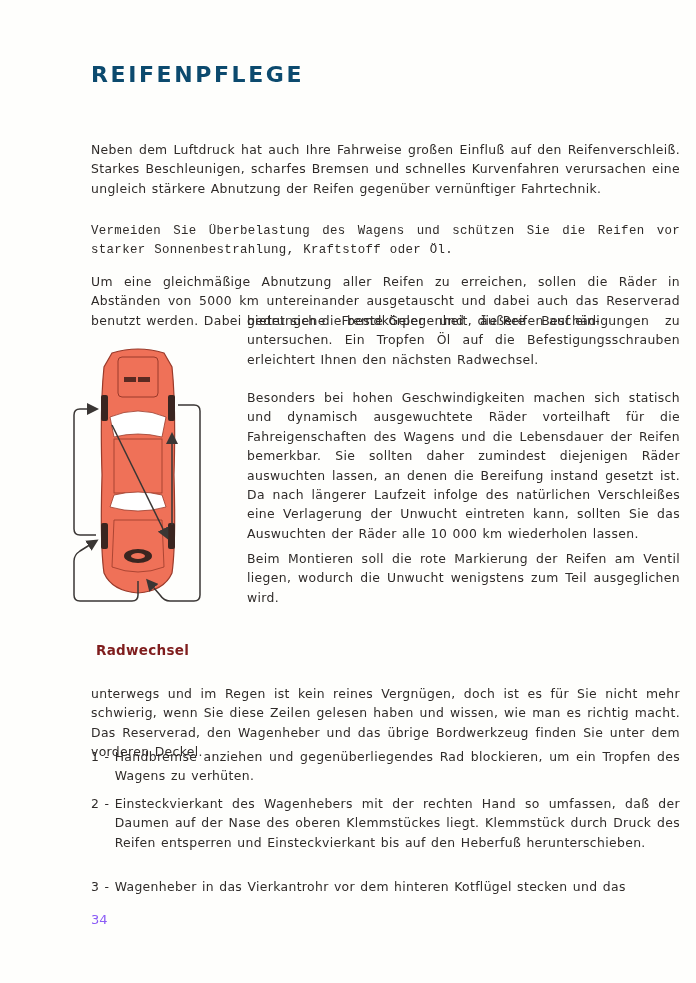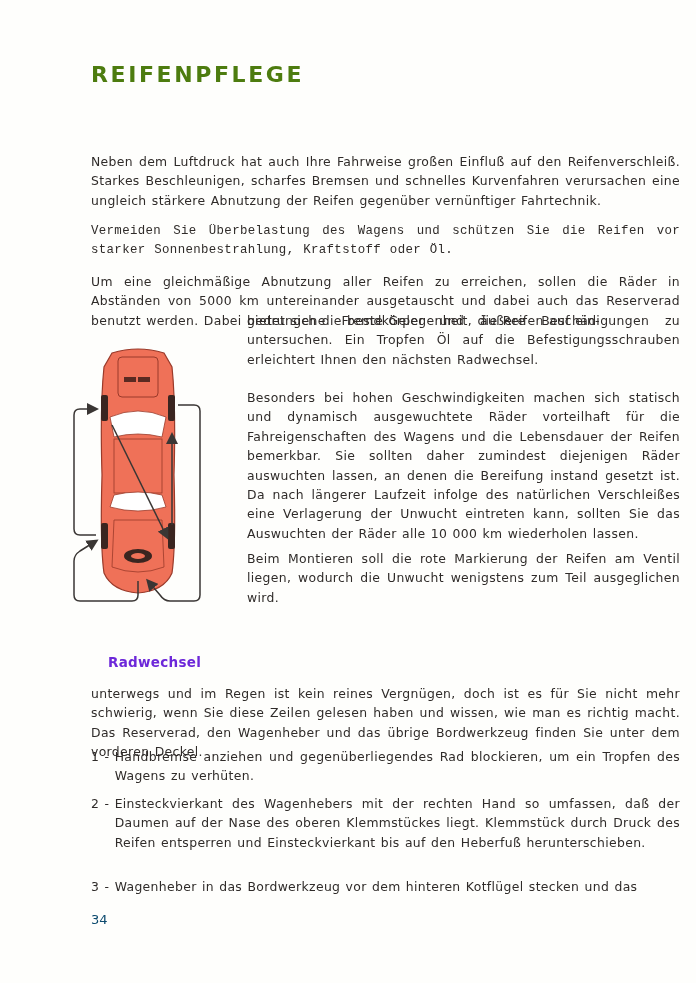--- a/index.html
+++ b/index.html
@@ -9,64 +9,64 @@
     position: relative;
     overflow: hidden;
     font-family: "DejaVu Sans", sans-serif;
     color: #2f2b29;
   }
   .page-title {
     position: absolute; left: 91px; top: 62px;
     font-family: "DejaVu Sans", sans-serif;
     font-weight: bold; font-size: 22px;
     letter-spacing: 2.6px;
-    color: #4d7c0f;
+    color: #0c4a6e;
     margin: 0;
   }
   .para {
     position: absolute;
     font-size: 12.4px;
     line-height: 19.4px;
     text-align: justify;
     letter-spacing: 0.35px;
     word-spacing: 1px;
     margin: 0;
   }
   .full { left: 91px; width: 589px; }
   .narrow { left: 247px; width: 433px; }
   .section-heading {
     position: absolute; left: 91px; top: 637px;
     font-weight: bold; font-size: 13.5px;
-    margin: 17px; color: #6d28d9;
+    margin: 5px; color: #7f1d1d;
     letter-spacing: 0.3px;
   }
   .list-item {
     position: absolute; left: 91px; width: 589px;
     font-size: 12.4px; line-height: 19.4px;
     text-align: justify; letter-spacing: 0.35px; word-spacing: 1px;
     margin: 0;
     display: flex;
   }
   .list-num { flex: 0 0 auto; white-space: pre; }
   .list-text { flex: 1; }
   .page-number {
     position: absolute; left: 91px; top: 912px;
-    font-size: 13px; margin: 0; color: #0c4a6e;
+    font-size: 13px; margin: 0; color: #8b5cf6;
   }
   .illustration {
     position: absolute; left: 64px; top: 345px;
     width: 148px; height: 262px;
   }
 </style>
 </head>
 <body>
 
 <h1 class="page-title">REIFENPFLEGE</h1>
 
-<p class="para full" style="top:152px;">Neben dem Luftdruck hat auch Ihre Fahrweise großen Einfluß auf den Reifenverschleiß. Starkes Beschleunigen, scharfes Bremsen und schnelles Kurvenfahren verursachen eine ungleich stärkere Abnutzung der Reifen gegenüber vernünftiger Fahrtechnik.</p>
+<p class="para full" style="top:140px;">Neben dem Luftdruck hat auch Ihre Fahrweise großen Einfluß auf den Reifenverschleiß. Starkes Beschleunigen, scharfes Bremsen und schnelles Kurvenfahren verursachen eine ungleich stärkere Abnutzung der Reifen gegenüber vernünftiger Fahrtechnik.</p>
 <p class="para full" style="top:222px;font-family:Liberation Mono, monospace;">Vermeiden Sie Überbelastung des Wagens und schützen Sie die Reifen vor starker Sonnenbestrahlung, Kraftstoff oder Öl.</p>
 <p class="para full" style="top:272px;">Um eine gleichmäßige Abnutzung aller Reifen zu erreichen, sollen die Räder in Abständen von 5000 km untereinander ausgetauscht und dabei auch das Reserverad benutzt werden. Dabei bietet sich die beste Gelegenheit, die Reifen auf ein-</p>
 <p class="para narrow" style="top:311px;">gedrungene Fremdkörper und äußere Beschädigungen zu untersuchen. Ein Tropfen Öl auf die Befestigungsschrauben erleichtert Ihnen den nächsten Radwechsel.</p>
 <p class="para narrow" style="top:388px;">Besonders bei hohen Geschwindigkeiten machen sich statisch und dynamisch ausgewuchtete Räder vorteilhaft für die Fahreigenschaften des Wagens und die Lebensdauer der Reifen bemerkbar. Sie sollten daher zumindest diejenigen Räder auswuchten lassen, an denen die Bereifung instand gesetzt ist. Da nach längerer Laufzeit infolge des natürlichen Verschleißes eine Verlagerung der Unwucht eintreten kann, sollten Sie das Auswuchten der Räder alle 10 000 km wiederholen lassen.</p>
 <p class="para narrow" style="top:549px;">Beim Montieren soll die rote Markierung der Reifen am Ventil liegen, wodurch die Unwucht wenigstens zum Teil ausgeglichen wird.</p>
 
 <div class="illustration">
   <svg width="148" height="262" viewBox="0 0 148 262">
     <defs>
       <marker id="ah" markerWidth="8" markerHeight="8" refX="6" refY="4" orient="auto">
@@ -115,16 +115,16 @@
 <div class="list-item" style="top:747px;">
   <span class="list-num">1 - </span>
   <span class="list-text">Handbremse anziehen und gegenüberliegendes Rad blockieren, um ein Tropfen des Wagens zu verhüten.</span>
 </div>
 <div class="list-item" style="top:794px;">
   <span class="list-num">2 - </span>
   <span class="list-text">Einsteckvierkant des Wagenhebers mit der rechten Hand so umfassen, daß der Daumen auf der Nase des oberen Klemmstückes liegt. Klemmstück durch Druck des Reifen entsperren und Einsteckvierkant bis auf den Heberfuß herunterschieben.</span>
 </div>
 <div class="list-item" style="top:877px;">
   <span class="list-num">3 - </span>
-  <span class="list-text">Wagenheber in das Bordwerkzeug vor dem hinteren Kotflügel stecken und das</span>
+  <span class="list-text">Wagenheber in das Vierkantrohr vor dem hinteren Kotflügel stecken und das</span>
 </div>
 
 <p class="page-number">34</p>
 
 </body></html>

